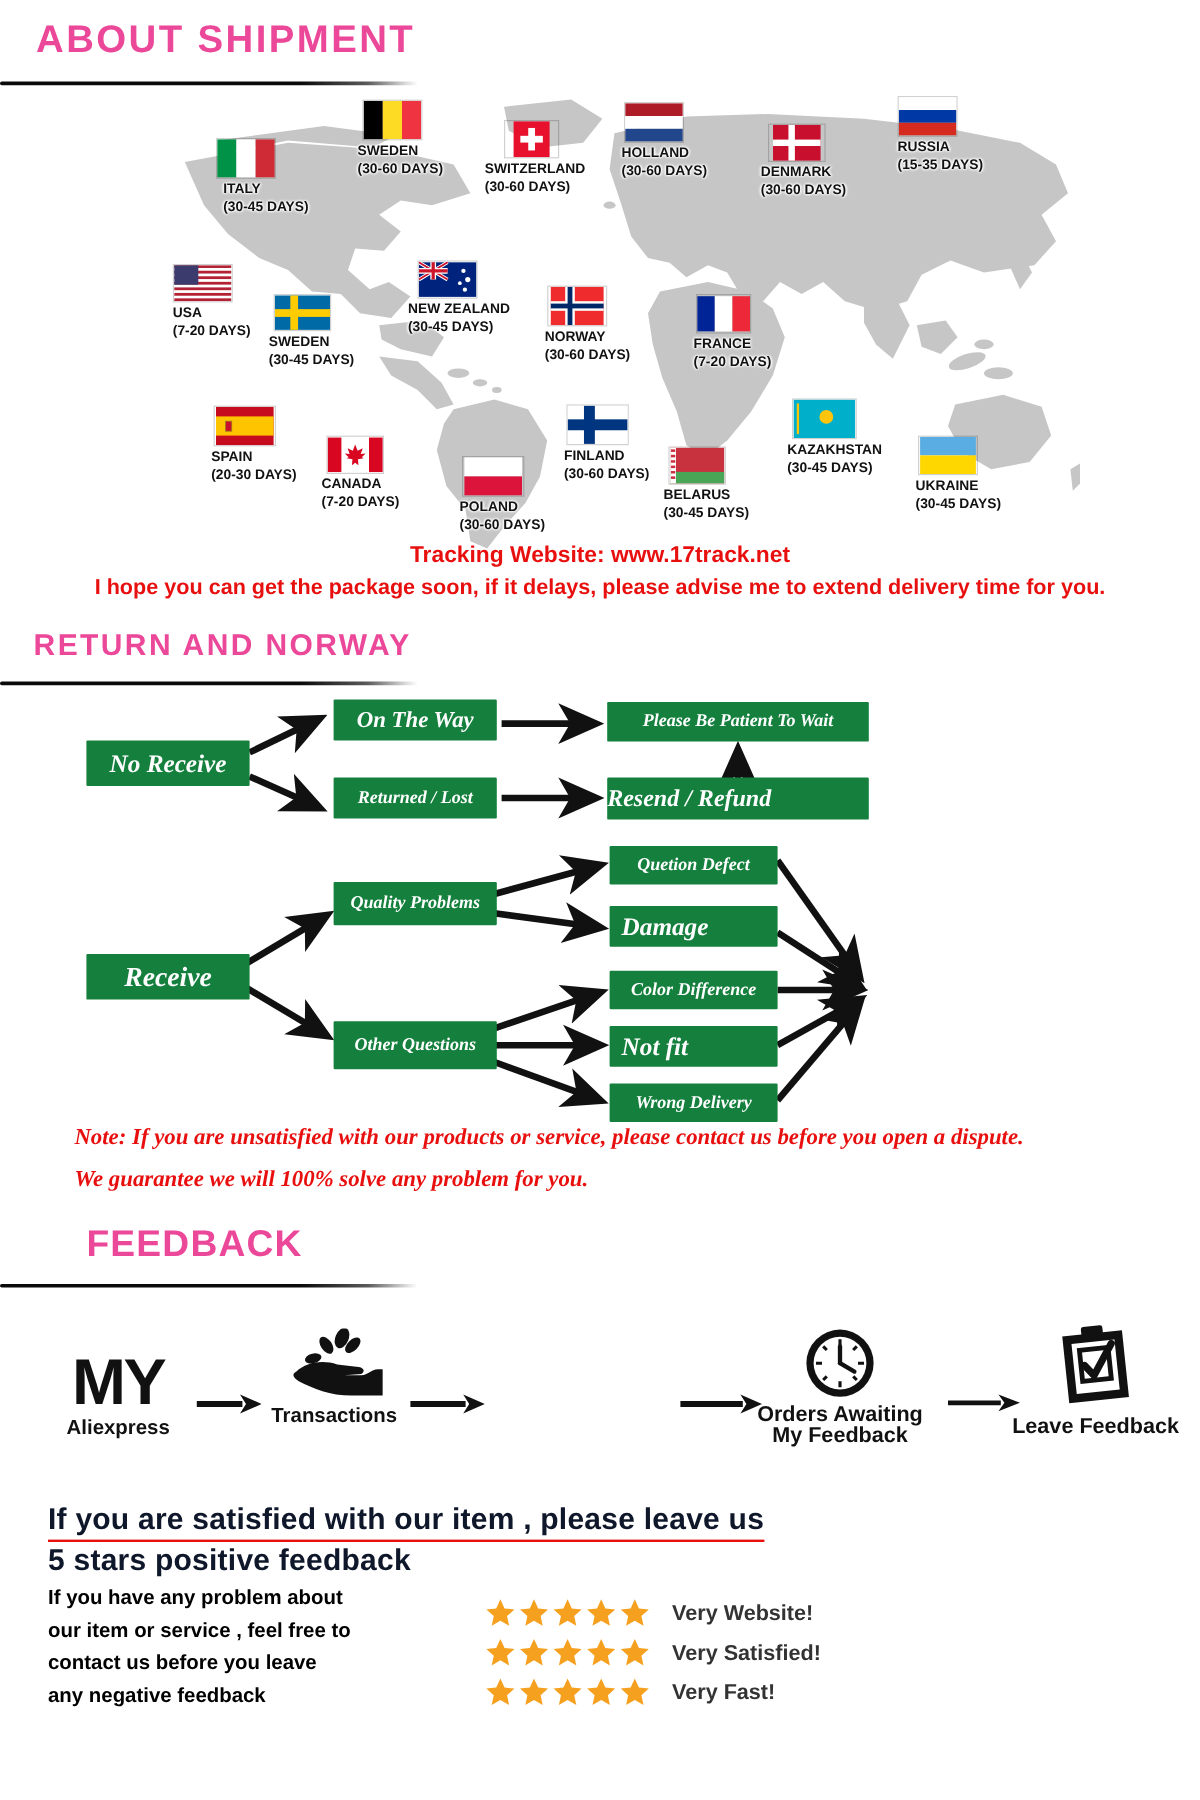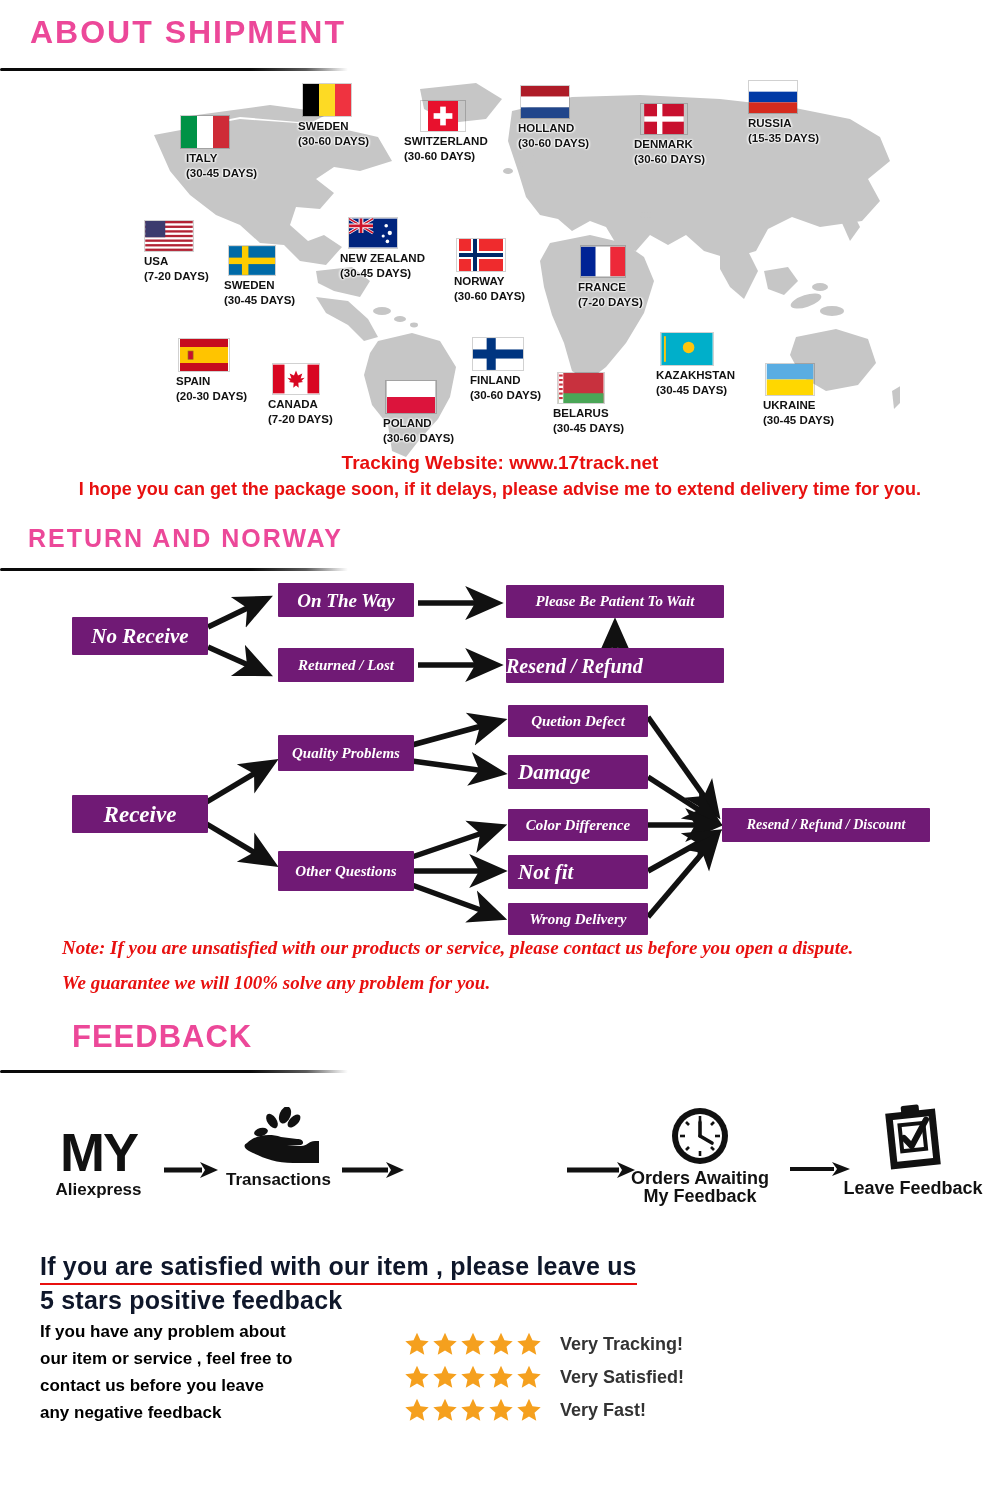--- a/index.html
+++ b/index.html
@@ -44,21 +44,21 @@
     position:absolute; width:100%; text-align:center;
     color:#e8100f; font-weight:700;
     font-family:"Liberation Sans", sans-serif;
     white-space:nowrap;
   }
 
   
   #flow { position:absolute; left:0; top:565px; width:1000px; height:380px; }
   .node {
     position:absolute;
-    background:#701a75; border-radius:1px;
+    background:#15803d; border-radius:1px;
     color:#ffffff;
     font-family:"Liberation Serif", serif;
     font-style:italic; font-weight:700;
     display:flex; align-items:center; justify-content:center;
     text-align:center; line-height:1;
     white-space:nowrap;
   }
   #flow svg { position:absolute; left:0; top:0; width:1000px; height:380px; pointer-events:none; }
 
   .note {
@@ -457,21 +457,20 @@
     <div class="node" style="left:508px; top:140px; width:140px; height:32px; font-size:15px;">Quetion Defect</div>
 
     <div class="node" style="left:508px; top:190px; width:140px; height:34px; font-size:21px; justify-content:flex-start; padding-left:10px;">Damage</div>
 
     <div class="node" style="left:508px; top:244px; width:140px; height:32px; font-size:15px;">Color Difference</div>
 
     <div class="node" style="left:508px; top:290px; width:140px; height:34px; font-size:21px; justify-content:flex-start; padding-left:10px;">Not fit</div>
 
     <div class="node" style="left:508px; top:338px; width:140px; height:32px; font-size:15px;">Wrong Delivery</div>
 
-    <div class="node" style="left:722px; top:243px; width:208px; height:34px; font-size:14px;">Resend / Refund / Discount</div>
   </div>
 
   <div class="note" style="top:937px; font-size:19px;">Note: If you are unsatisfied with our products or service, please contact us before you open a dispute.</div>
   <div class="note" style="top:972px; font-size:19px;">We guarantee we will 100% solve any problem for you.</div>
 
   <div class="sec-head" style="left:72px; top:1019px;">
     <div class="txt" style="font-size:31px; letter-spacing:1px;">FEEDBACK</div>
   </div>
   <div class="sec-rule" style="top:1070px; width:348px;"></div>
 
@@ -568,21 +567,21 @@
       <svg width="26" height="26" viewBox="0 0 24 24">
           <path d="M12 1.6 L15.2 8.6 L22.8 9.4 L17.1 14.5 L18.7 22 L12 18.1 L5.3 22 L6.9 14.5 L1.2 9.4 L8.8 8.6 Z" fill="#F5A01E"></path>
         </svg>
       <svg width="26" height="26" viewBox="0 0 24 24">
           <path d="M12 1.6 L15.2 8.6 L22.8 9.4 L17.1 14.5 L18.7 22 L12 18.1 L5.3 22 L6.9 14.5 L1.2 9.4 L8.8 8.6 Z" fill="#F5A01E"></path>
         </svg>
       <svg width="26" height="26" viewBox="0 0 24 24">
           <path d="M12 1.6 L15.2 8.6 L22.8 9.4 L17.1 14.5 L18.7 22 L12 18.1 L5.3 22 L6.9 14.5 L1.2 9.4 L8.8 8.6 Z" fill="#F5A01E"></path>
         </svg>
     </span>
-    <span class="rating-txt">Very Tracking!</span>
+    <span class="rating-txt">Very Website!</span>
   </div>
 
   <div class="rating-row" style="left:404px; top:1364px;">
     <span class="stars">
       <svg width="26" height="26" viewBox="0 0 24 24">
           <path d="M12 1.6 L15.2 8.6 L22.8 9.4 L17.1 14.5 L18.7 22 L12 18.1 L5.3 22 L6.9 14.5 L1.2 9.4 L8.8 8.6 Z" fill="#F5A01E"></path>
         </svg>
       <svg width="26" height="26" viewBox="0 0 24 24">
           <path d="M12 1.6 L15.2 8.6 L22.8 9.4 L17.1 14.5 L18.7 22 L12 18.1 L5.3 22 L6.9 14.5 L1.2 9.4 L8.8 8.6 Z" fill="#F5A01E"></path>
         </svg>

